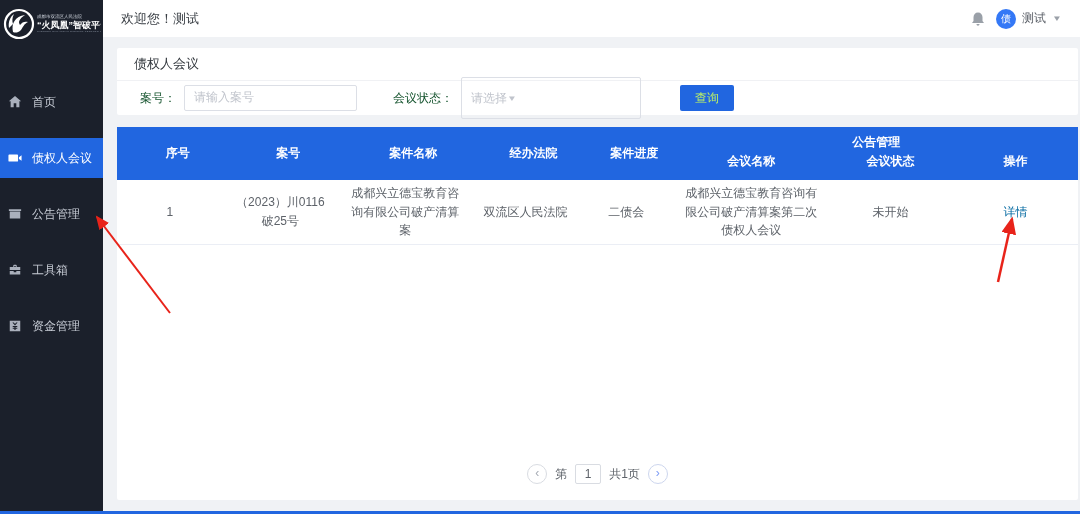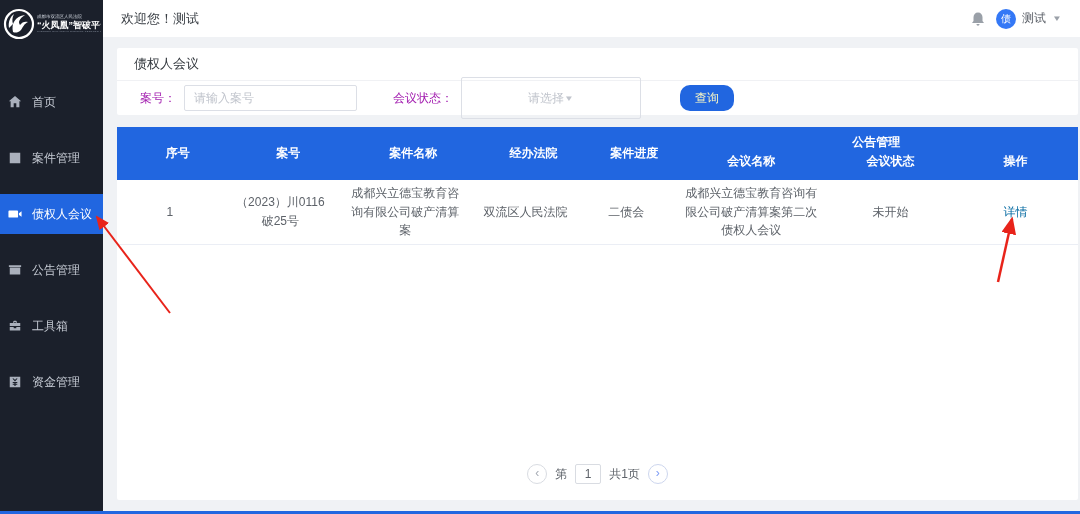--- a/index.html
+++ b/index.html
@@ -36,30 +36,30 @@
   .username { font-size:12px; color:#565b63; }
   .chev { font-size:10px; color:#9aa0a8; transform:scaleY(.8); }
 
   .content { position:absolute; top:37px; left:0; right:0; bottom:0; background:#f0f2f5; padding:11px 2px 0 14px; }
   .card { background:#ffffff; border-radius:2px; }
 
   
   .panel-title-row { height:33px; display:flex; align-items:center; padding-left:17px; border-bottom:1px solid #f0f1f4; }
   .panel-title { font-size:13px; color:#32373d; }
   .filter-row { height:34px; display:flex; align-items:center; padding-left:9px; }
-  .f-label { font-size:12px; color:#a21caf; margin-right:8px; }
+  .f-label { font-size:12px; color:#14532d; margin-right:8px; }
   .f-label.first { margin-left:14px; }
-  .f-input { width:173px; height:26px; border:1px solid #dcdfe6; border-radius:2px; font-size:12px; padding:0 9px; color:#333; outline:none; font-family:Liberation Sans, sans-serif; }
+  .f-input { width:173px; height:26px; border:1px solid #dcdfe6; border-radius:2px; font-size:12px; padding:0 9px; color:#333; outline:none; font-family:Liberation Mono, monospace; }
   .f-input::placeholder { color:#c0c4cc; }
-  .f-select { width:180px; height:42px; border:1px solid #dcdfe6; border-radius:2px; display:flex; align-items:center; justify-content:center; padding:0 9px; margin-left:0; cursor:pointer; }
+  .f-select { width:180px; height:42px; border:1px solid #dcdfe6; border-radius:2px; display:flex; align-items:center; justify-content:flex-start; padding:0 9px; margin-left:0; cursor:pointer; }
   .f-select .ph { font-size:12px; color:#c0c4cc; }
   .f-select .sel-chev { font-size:10px; color:#c0c4cc; transform:scaleY(.8); }
   .gap1 { width:36px; }
   .gap2 { width:39px; }
-  .btn-primary { height:26px; padding:0 15px; background:#2166e0; color:#fef9c3; font-size:12px; border:none; border-radius:10px; cursor:pointer; font-family:inherit; }
+  .btn-primary { height:26px; padding:0 15px; background:#2166e0; color:#bef264; font-size:12px; border:none; border-radius:2px; cursor:pointer; font-family:inherit; }
 
   
   .table-card { margin-top:12px; height:373px; display:flex; flex-direction:column; }
   table.grid { width:100%; border-collapse:collapse; table-layout:fixed; }
   .grid thead th { background:#2166e0; color:#ffffff; font-size:12px; font-weight:600; text-align:center; }
   .grid thead tr.r1 th.span2 { height:53px; vertical-align:middle;padding-left:16px; }
   .grid thead tr.r1 th.group { height:26px; vertical-align:middle; padding-top:4px; font-weight:600; }
   .grid thead tr.r2 th { height:27px; vertical-align:top; padding-bottom:8px; }
   .grid tbody td { height:56px; text-align:center; vertical-align:middle; font-size:12px; color:#5d6269; border-bottom:1px solid #ebeef5; padding:4px 10px; line-height:1.55; }
   .link { color:#0369a1; cursor:pointer; text-decoration:none; }
@@ -94,28 +94,20 @@
     </div>
 
     <nav class="nav">
       <div class="nav-item">
         <span class="nico">
           <svg viewBox="0 0 16 16">
               <path d="M8 1 L15 7 H13 V14 H9.5 V9.5 H6.5 V14 H3 V7 H1 Z"></path>
             </svg>
         </span>
         <span class="nav-label">首页</span>
-      </div>
-      <div class="nav-item">
-        <span class="nico">
-          <svg viewBox="0 0 16 16">
-              <path d="M2 2 H14 V14 H2 Z M4 4 H12 V5.4 H4 Z M4 7 H12 V8.4 H4 Z M4 10 H9 V11.4 H4 Z"></path>
-            </svg>
-        </span>
-        <span class="nav-label">案件管理</span>
       </div>
       <div class="nav-item active">
         <span class="nico">
           <svg viewBox="0 0 16 16">
               <path d="M1.5 4 H10.5 A1 1 0 0 1 11.5 5 V11 A1 1 0 0 1 10.5 12 H1.5 A1 1 0 0 1 .5 11 V5 A1 1 0 0 1 1.5 4 Z M12.5 7 L15.5 4.8 V11.2 L12.5 9 Z"></path>
             </svg>
         </span>
         <span class="nav-label">债权人会议</span>
       </div>
       <div class="nav-item">

